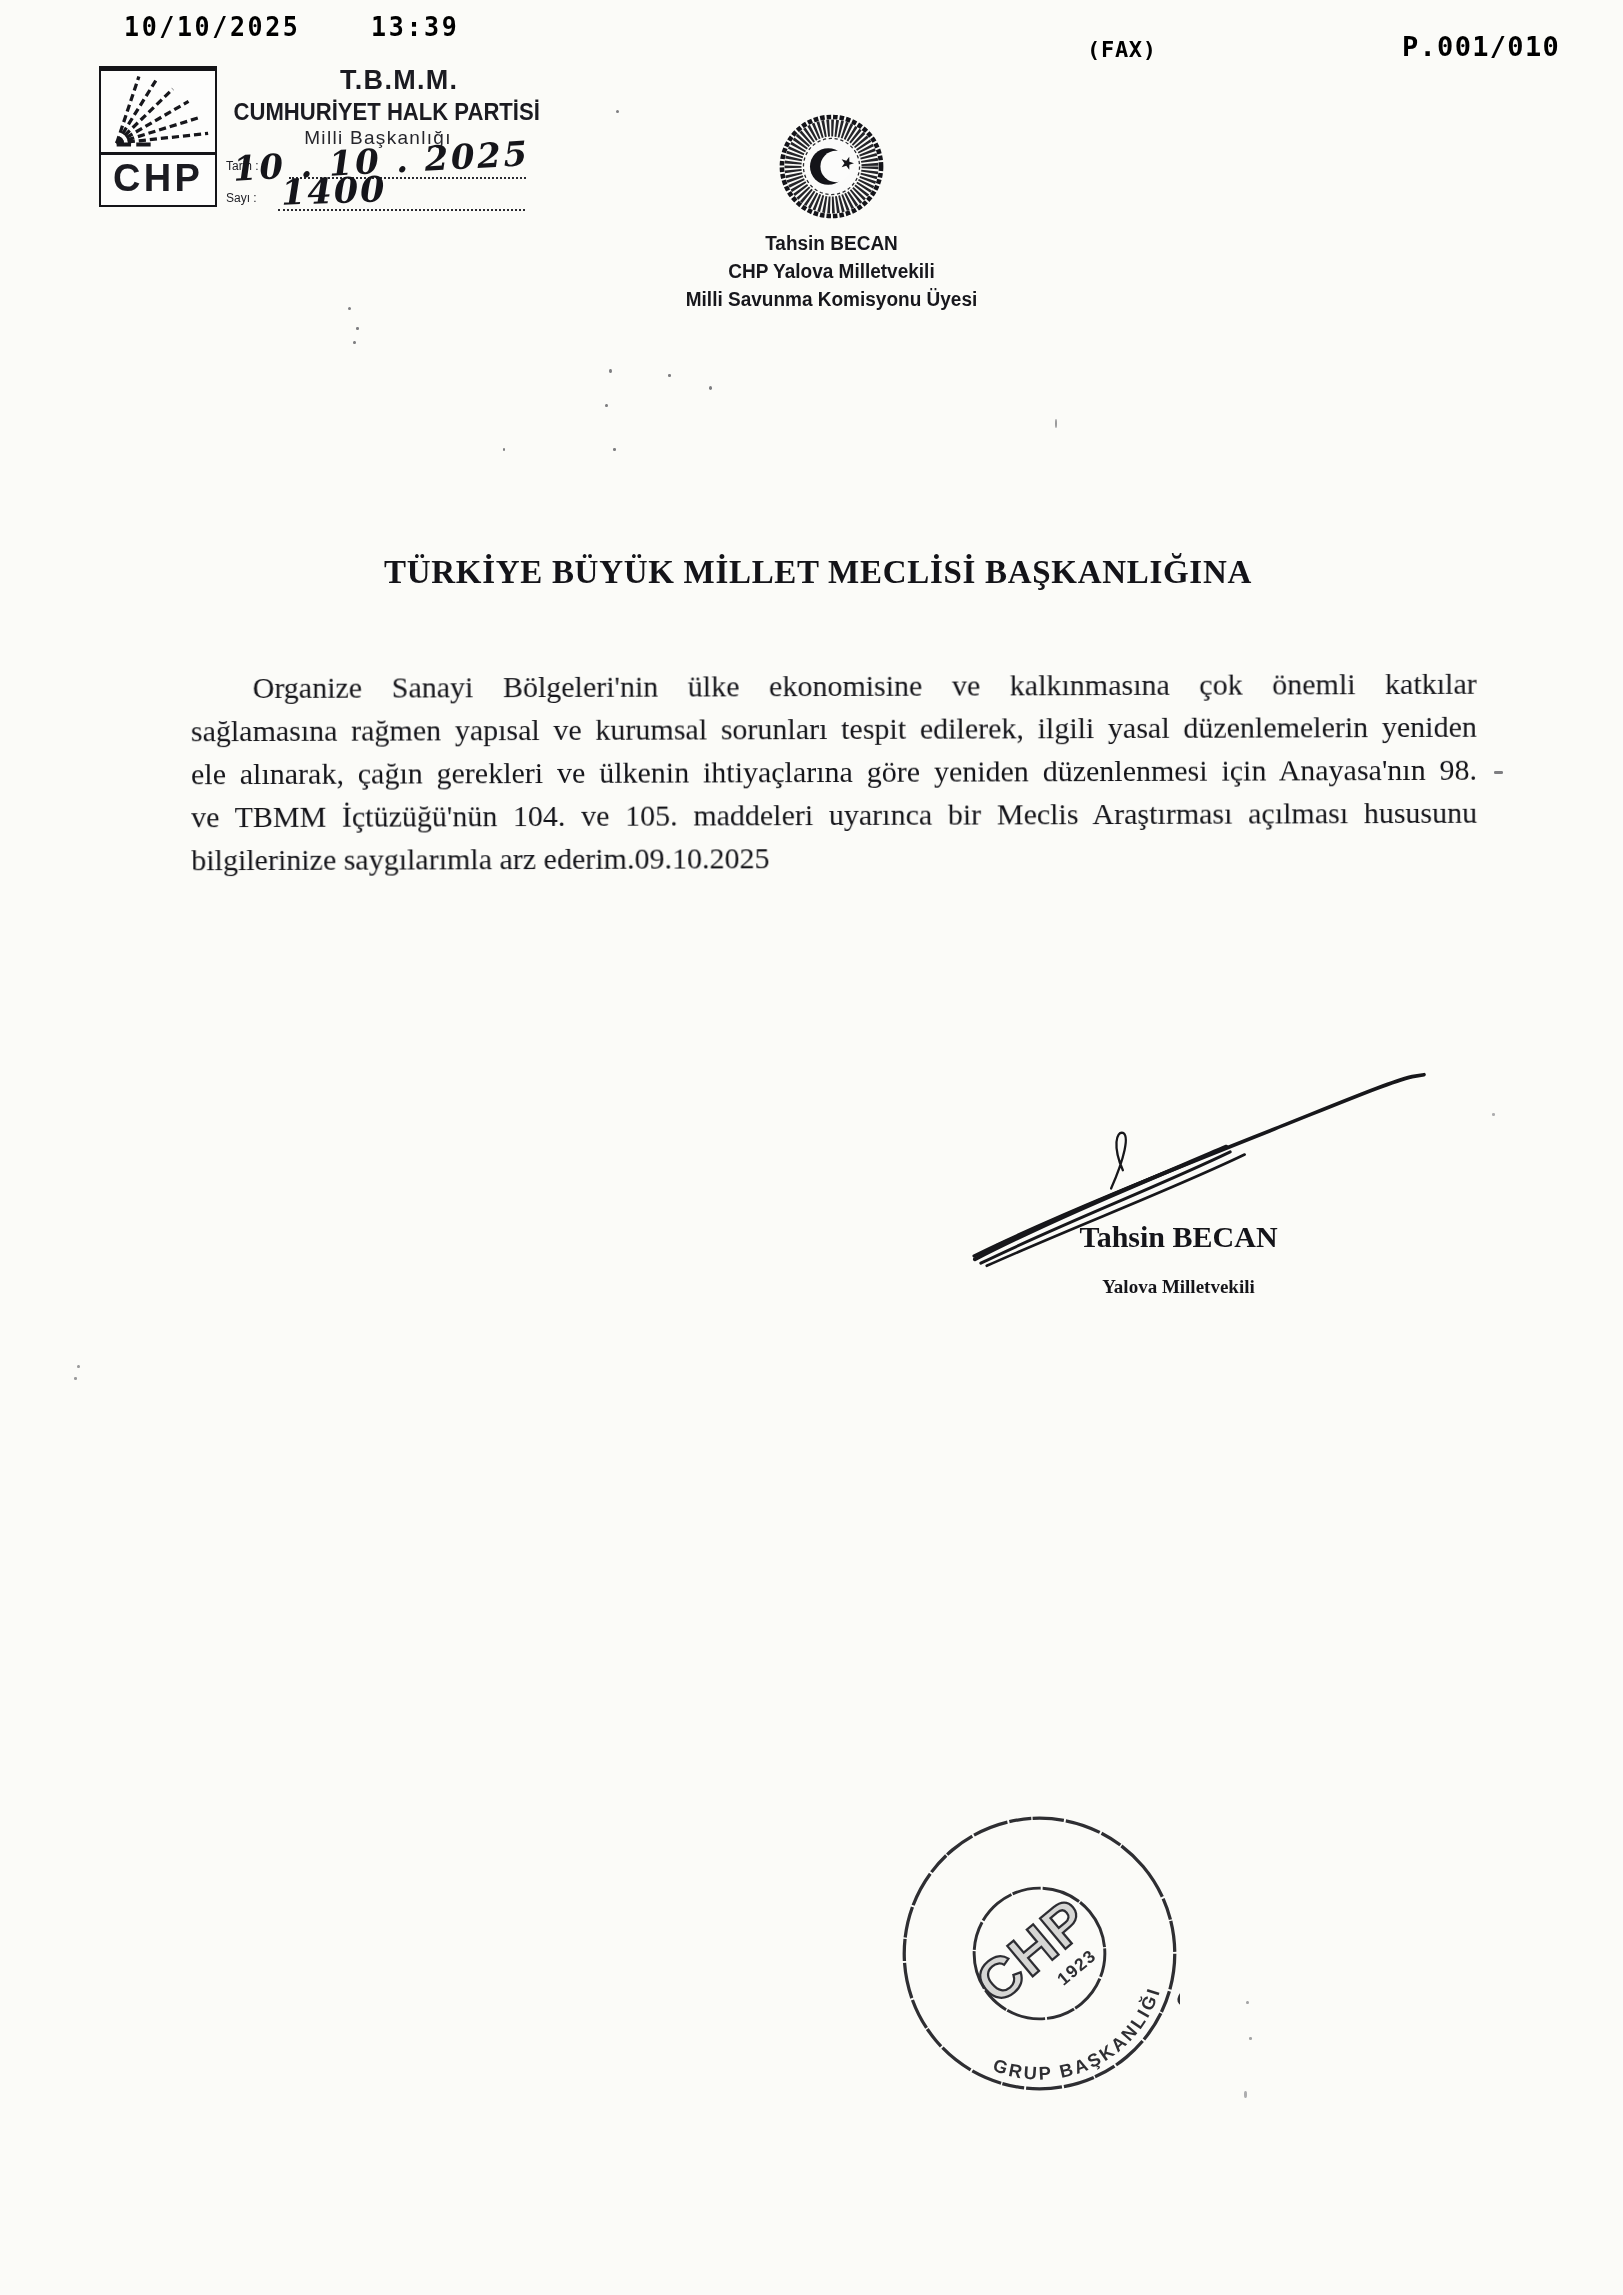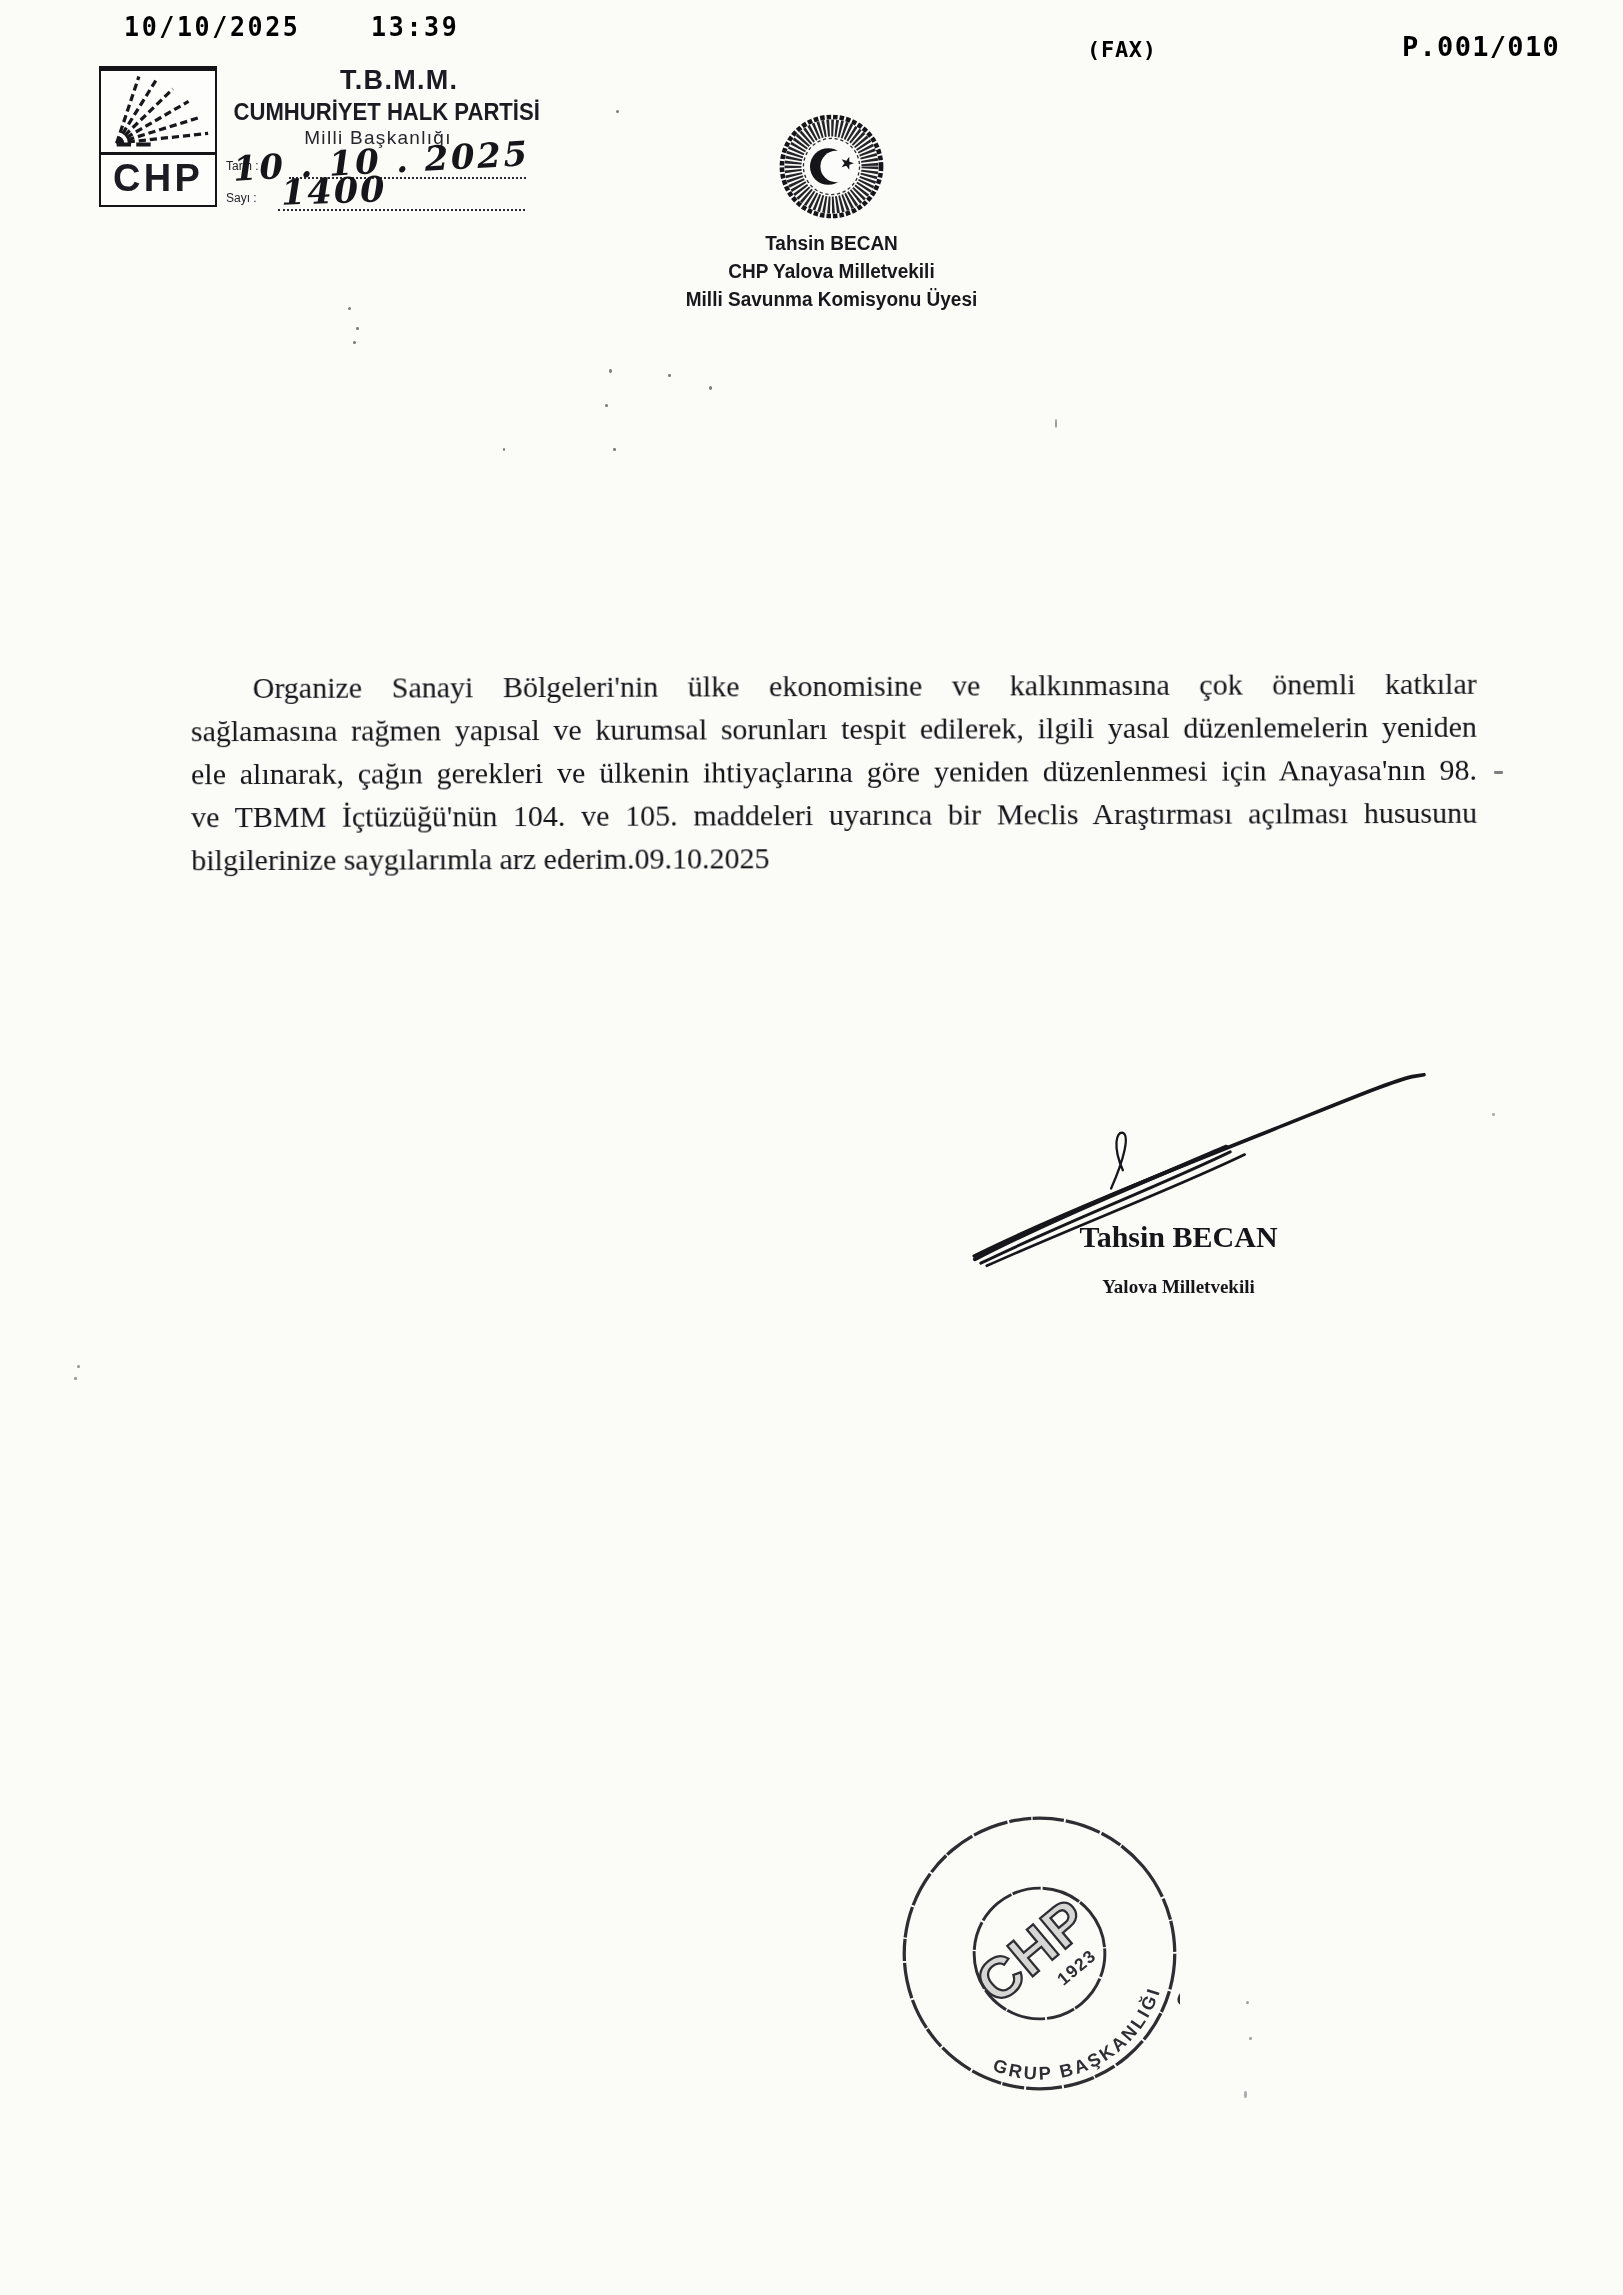--- a/index.html
+++ b/index.html
@@ -128,20 +128,21 @@
     <circle cx="89" cy="82" r="24" fill="#fcfcfb"></circle>
     <polygon fill="#141419" transform="translate(106 77) rotate(18) scale(0.95)" points="0,-11 2.59,-3.56 10.46,-3.4 4.18,1.36 6.47,8.9 0,4.4 -6.47,8.9 -4.18,1.36 -10.46,-3.4 -2.59,-3.56"></polygon>
   </svg>
 
   <div class="abs mp-block">
     <div class="mp-name">Tahsin BECAN</div>
     <div>CHP Yalova Milletvekili</div>
     <div>Milli Savunma Komisyonu Üyesi</div>
   </div>
 
+  <div class="abs title">TÜRKİYE BÜYÜK MİLLET MECLİSİ BAŞKANLIĞINA</div>
 
   <div class="abs body-block">
     <div class="bl first">Organize Sanayi Bölgeleri'nin ülke ekonomisine ve kalkınmasına çok önemli katkılar</div>
     <div class="bl">sağlamasına rağmen yapısal ve kurumsal sorunları tespit edilerek, ilgili yasal düzenlemelerin yeniden</div>
     <div class="bl">ele alınarak, çağın gerekleri ve ülkenin ihtiyaçlarına göre yeniden düzenlenmesi için Anayasa'nın 98.</div>
     <div class="bl">ve TBMM İçtüzüğü'nün 104. ve 105. maddeleri uyarınca bir Meclis Araştırması açılması hususunu</div>
     <div class="bl last">bilgilerinize saygılarımla arz ederim.09.10.2025</div>
   </div>
 
   <div class="abs sig-block">

